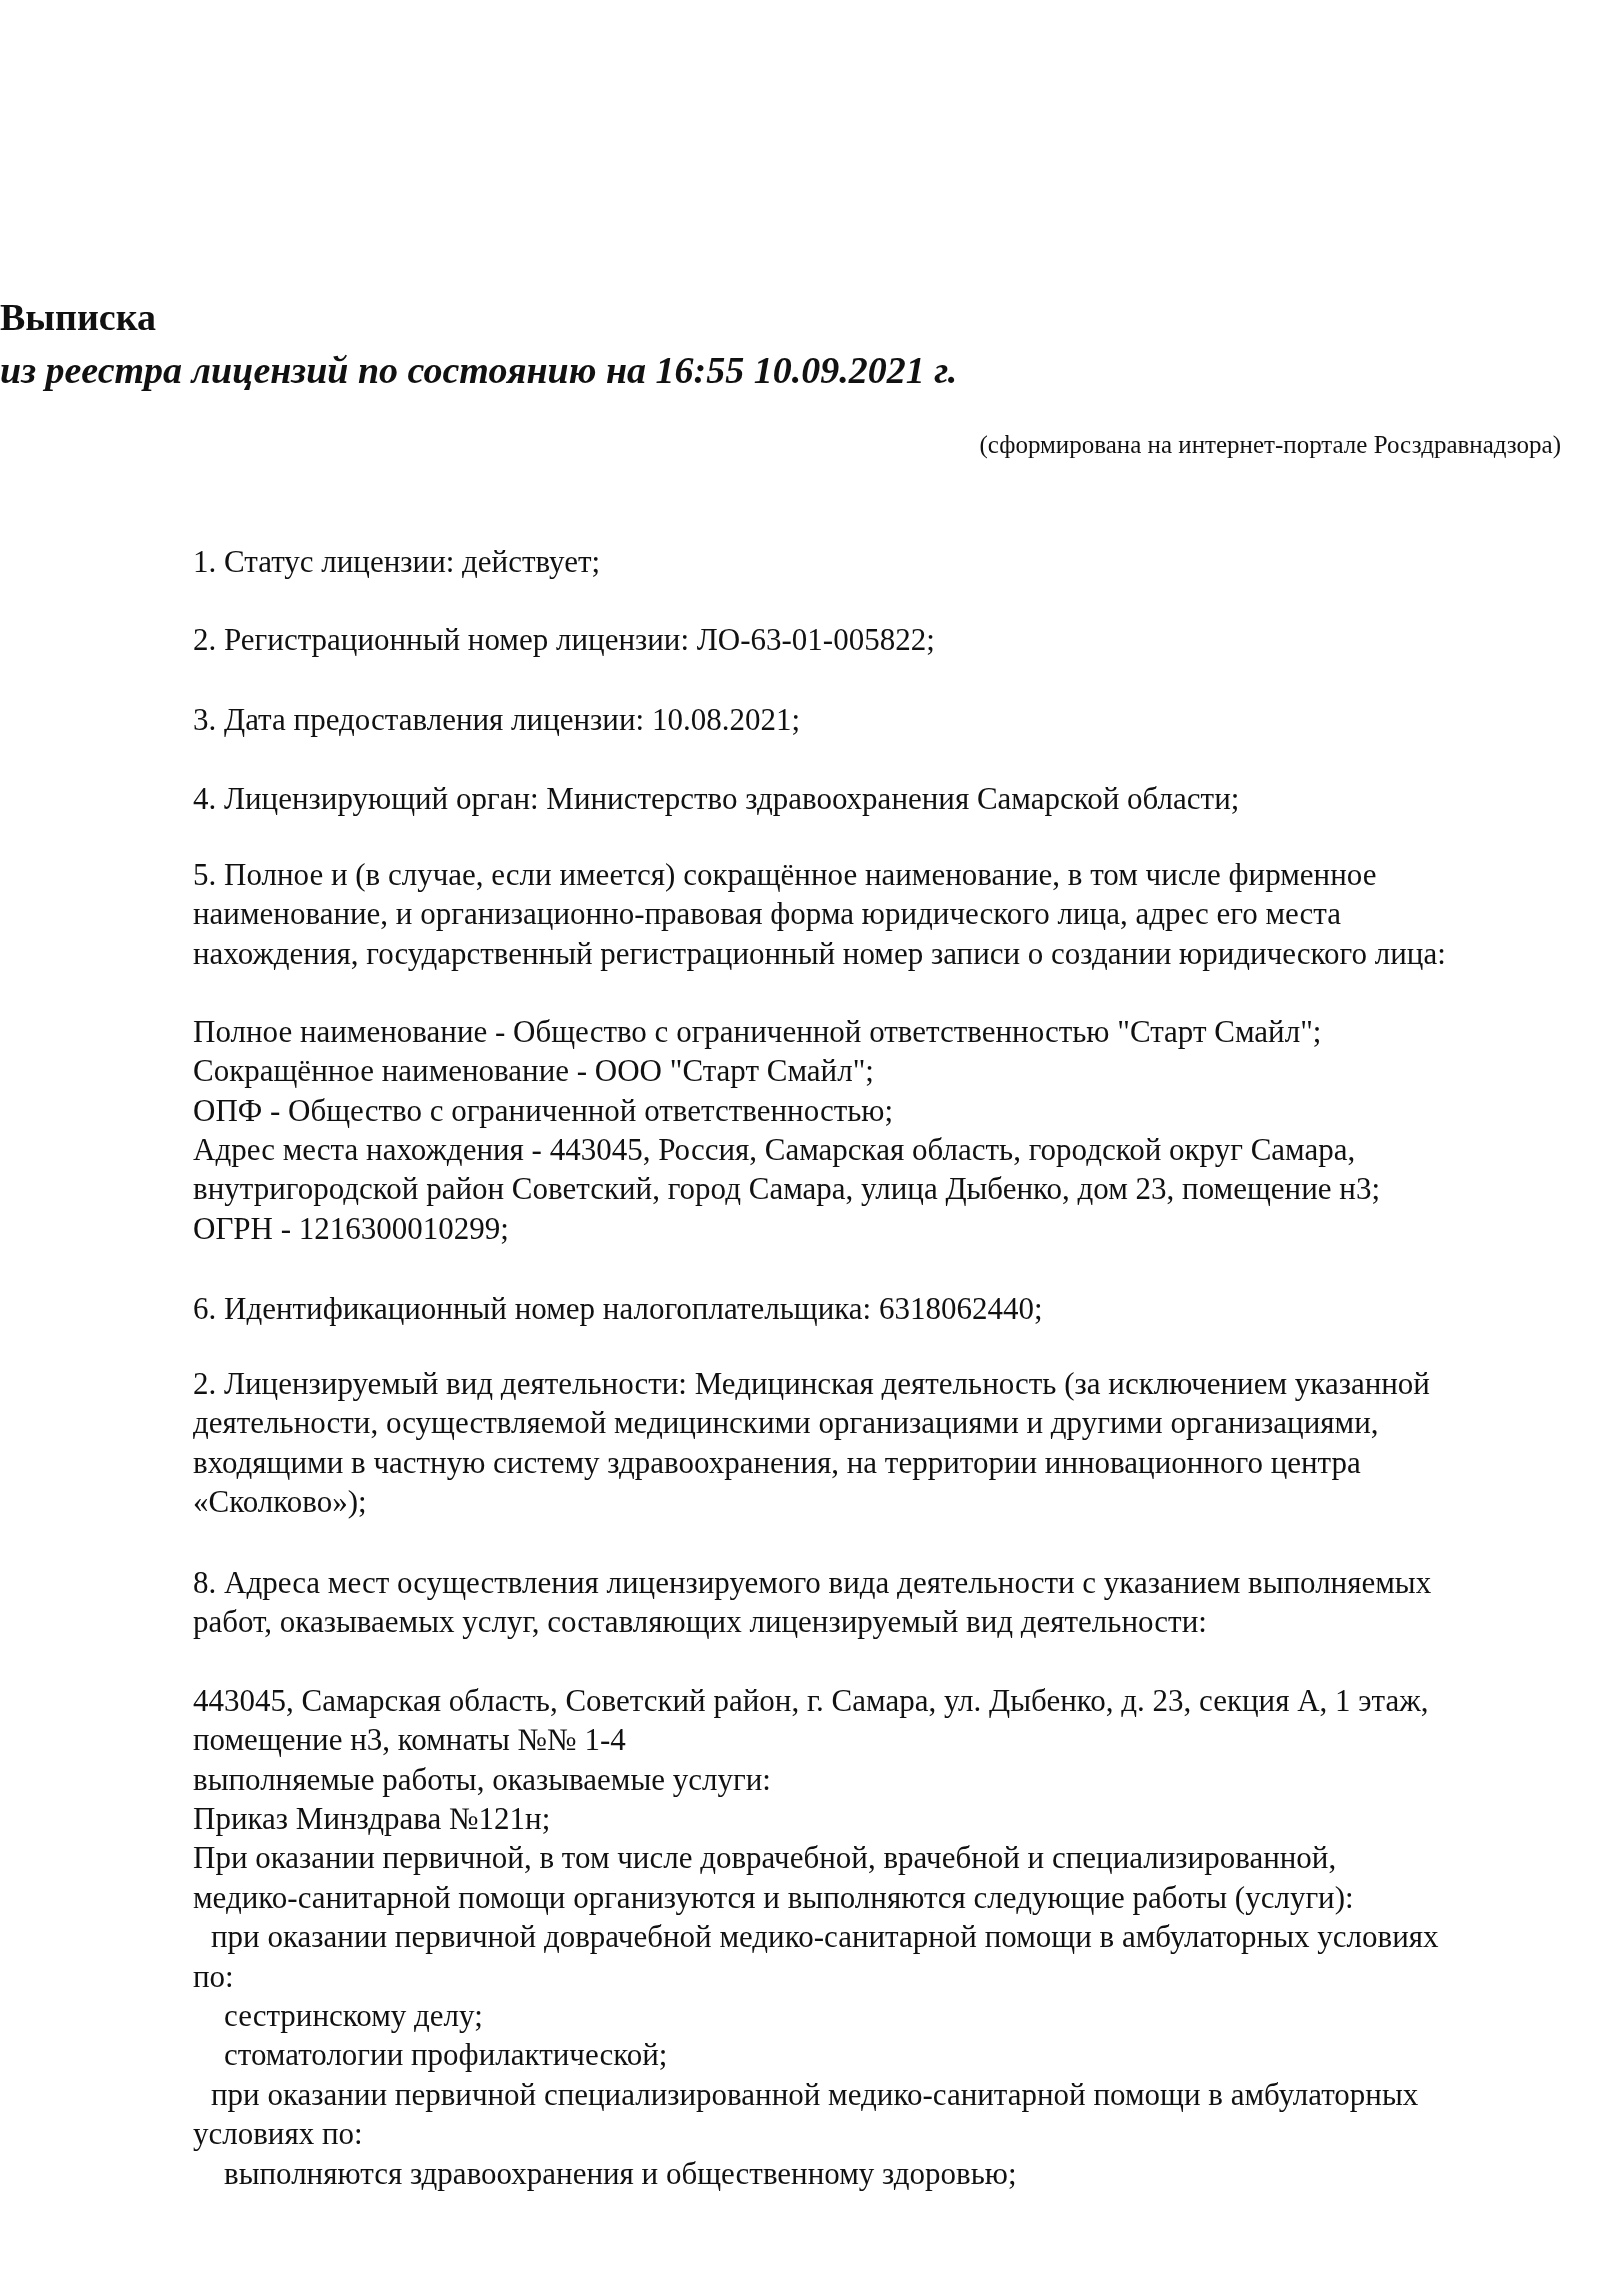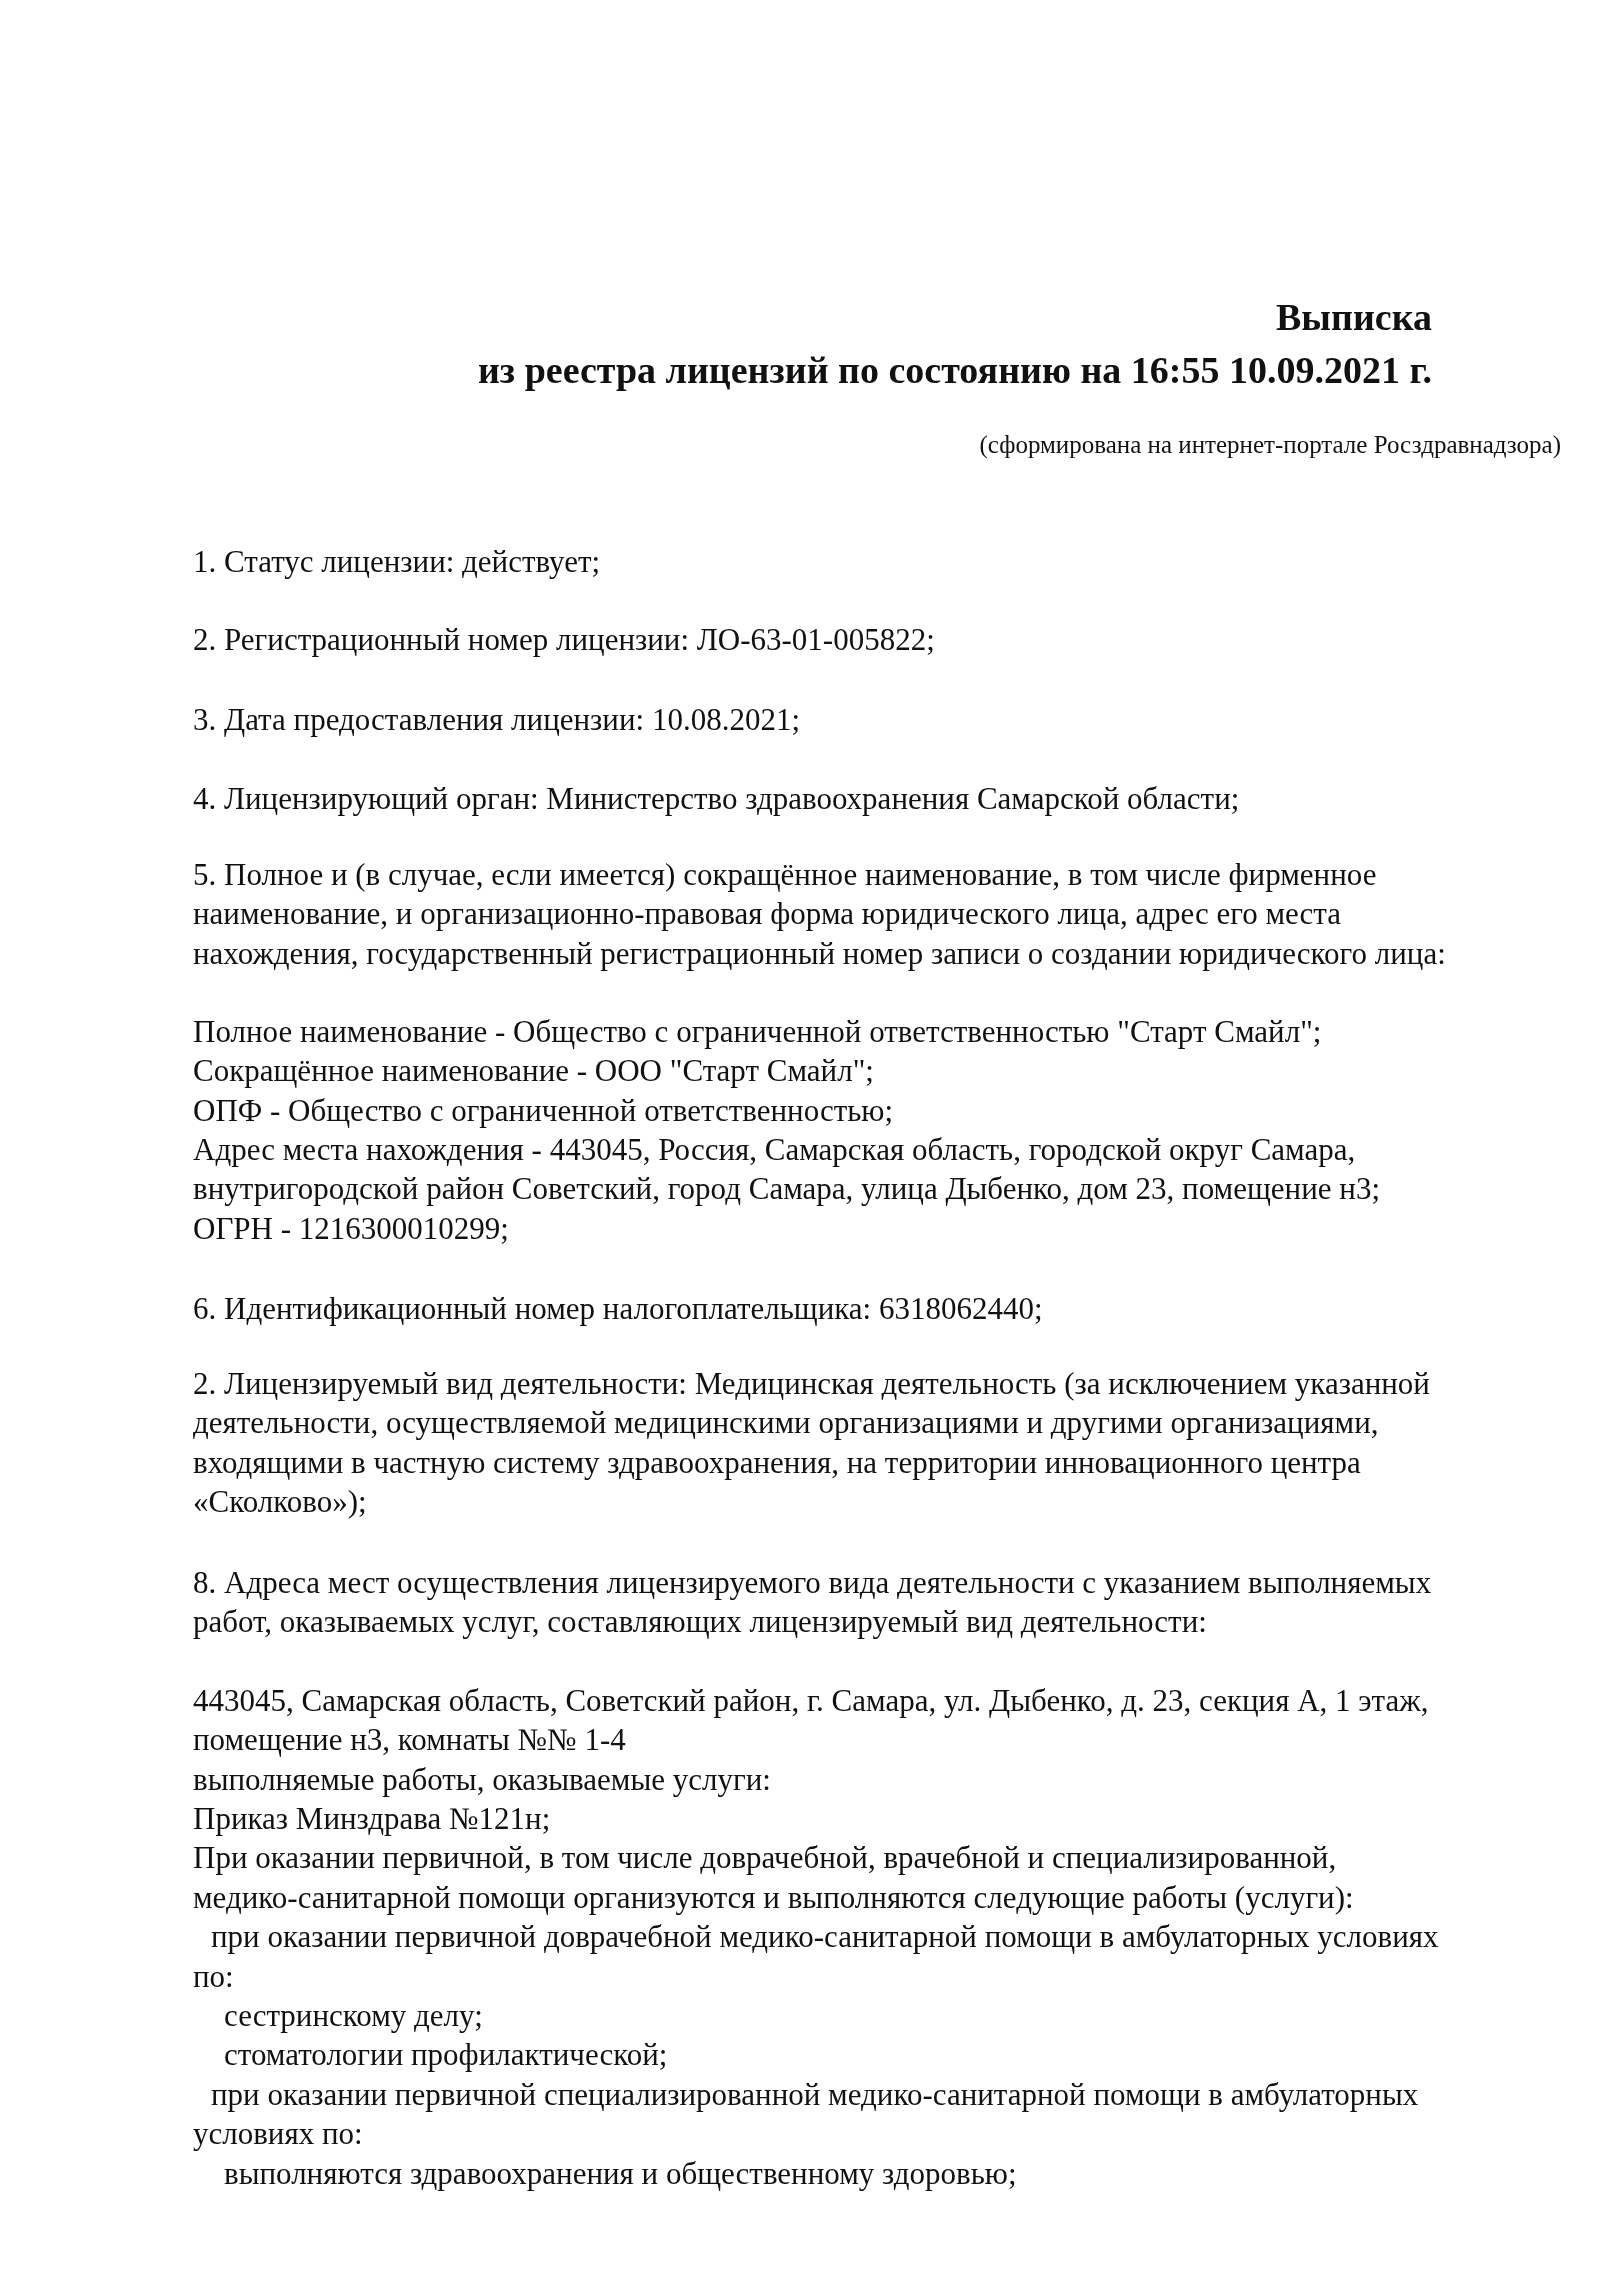--- a/index.html
+++ b/index.html
@@ -1,23 +1,23 @@
 <!DOCTYPE html>
 <html style="font-size:14.3px"><head>
 <meta charset="utf-8">
 <style>
   html, body { margin:0; padding:0; background:#ffffff; }
   body { width:1620px; height:2293px; position:relative; overflow:hidden;
          font-family:"Liberation Serif","DejaVu Serif",serif; color:#111111; }
   .line { position:absolute; left:193px; white-space:nowrap; font-size:31px; line-height:36px;text-align:center; }
   .ind1 { left:211px; }
   .ind2 { left:224px; }
-  .title { position:absolute; left:0; width:1432px; text-align:right; font-weight:bold; font-size:38px; line-height:43px; white-space:nowrap; }
+  .title { position:absolute; left:0; width:1432px; text-align:left; font-weight:bold; font-size:38px; line-height:43px; white-space:nowrap; }
   .title1 { top:296px; }
-  .title2 { top:349px; left:0; }
+  .title2 { top:349px; left:0;font-style:italic; }
   .note { position:absolute; right:59px; top:430px; font-size:25px; line-height:30px; white-space:nowrap; }
 </style>
 </head>
 <body>
 
 <div>
   <div class="title title1">Выписка</div>
   <div class="title title2">из реестра лицензий по состоянию на 16:55 10.09.2021 г.</div>
   <div class="note">(сформирована на интернет-портале Росздравнадзора)</div>
 

